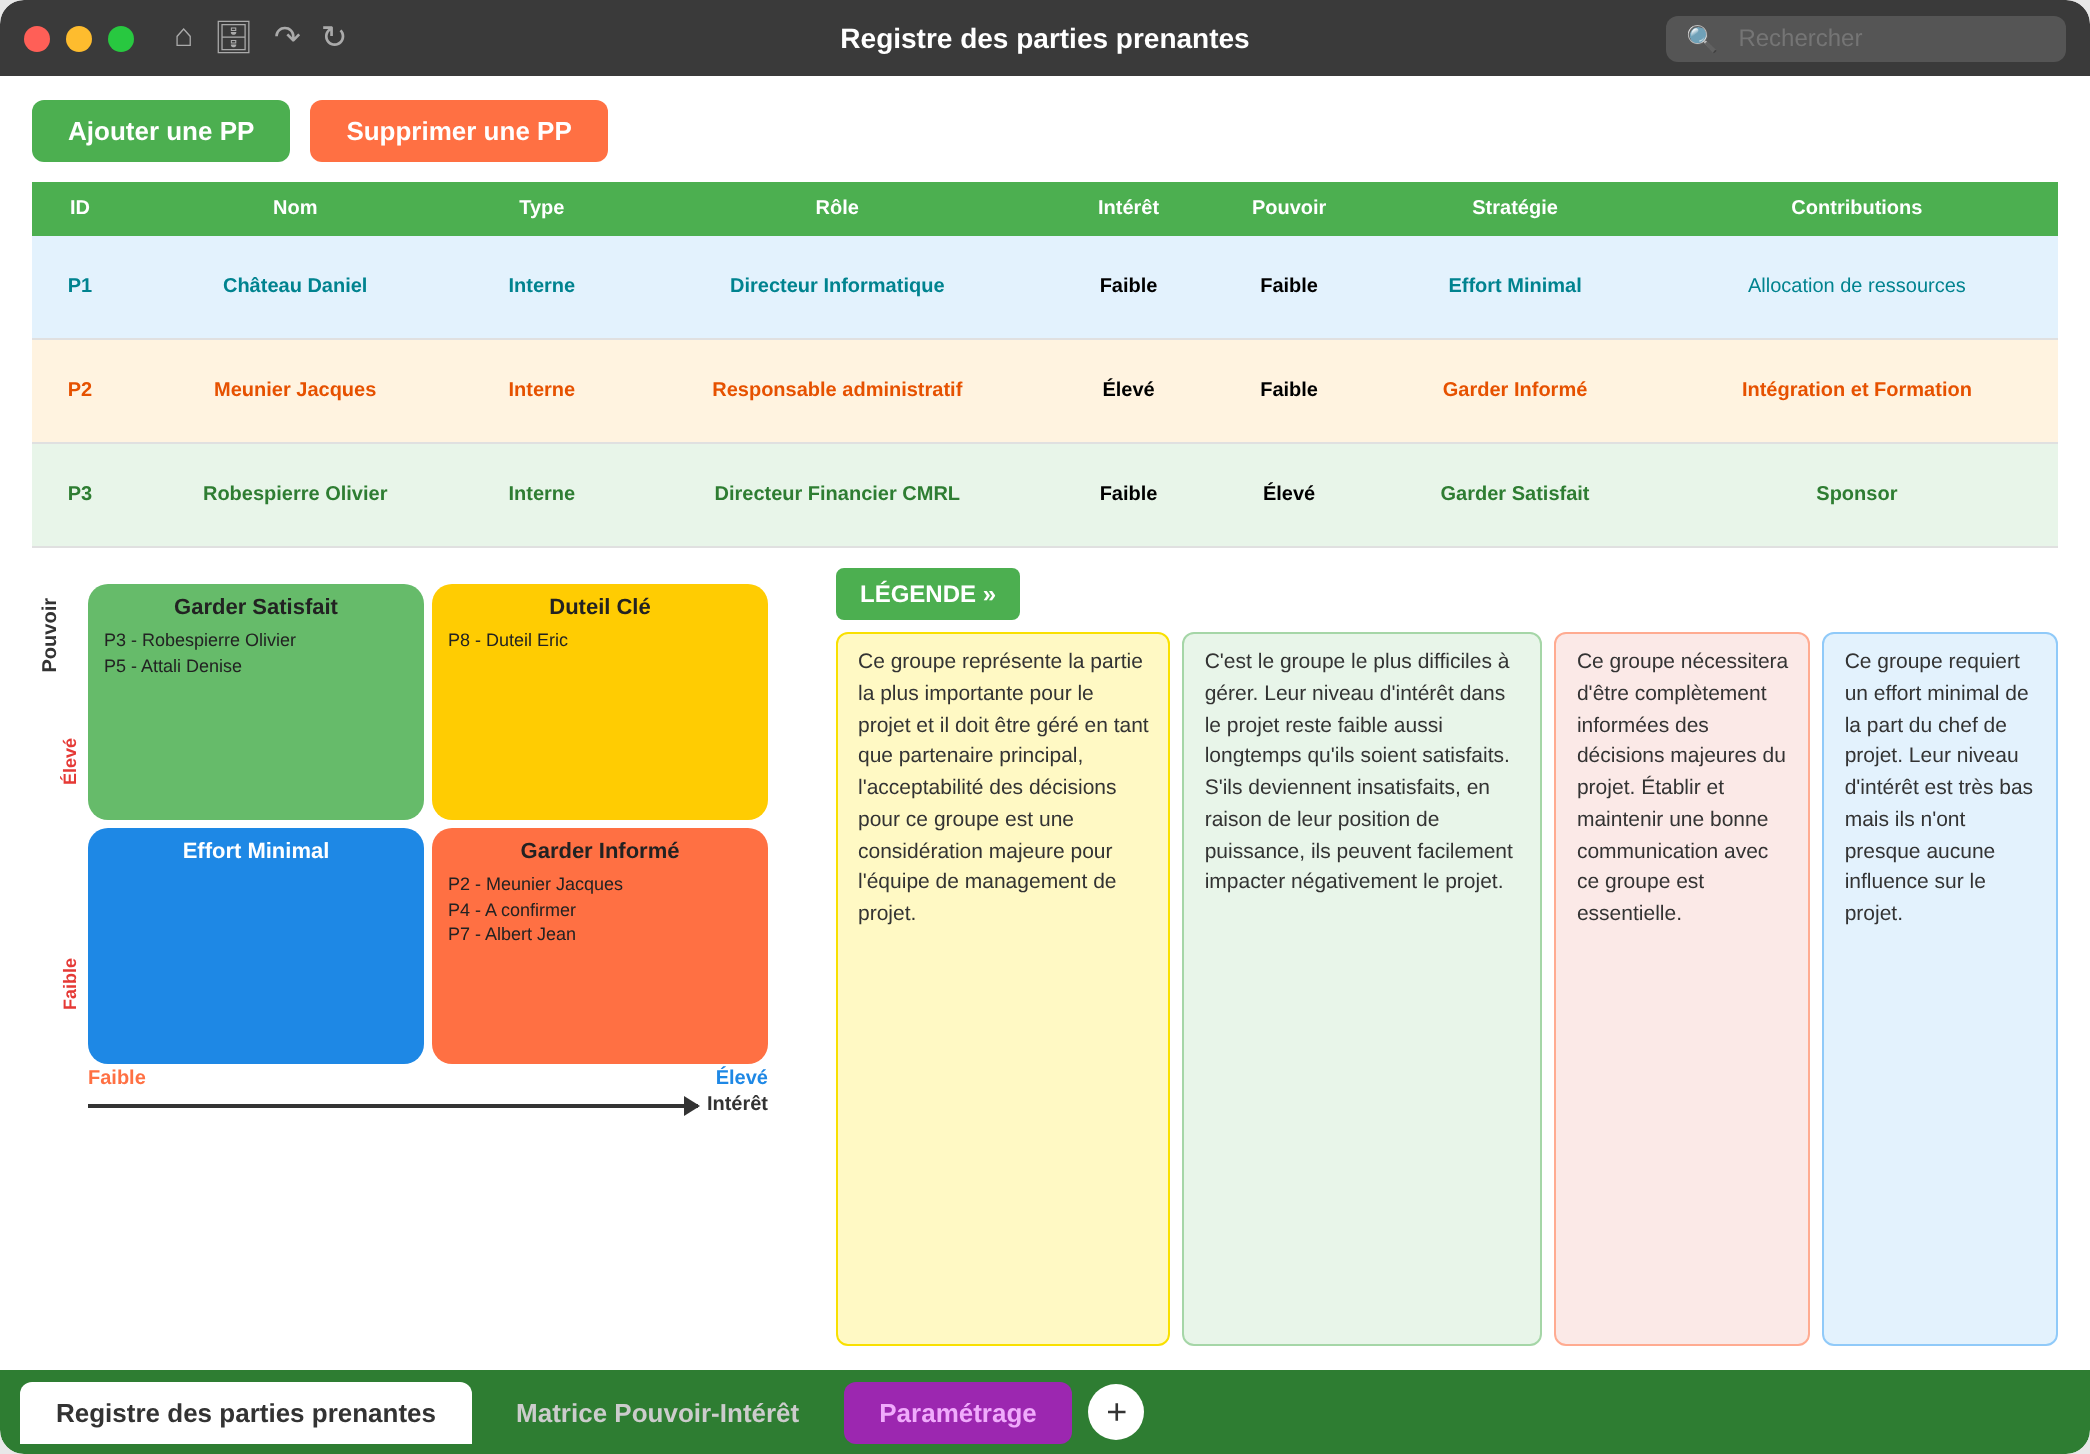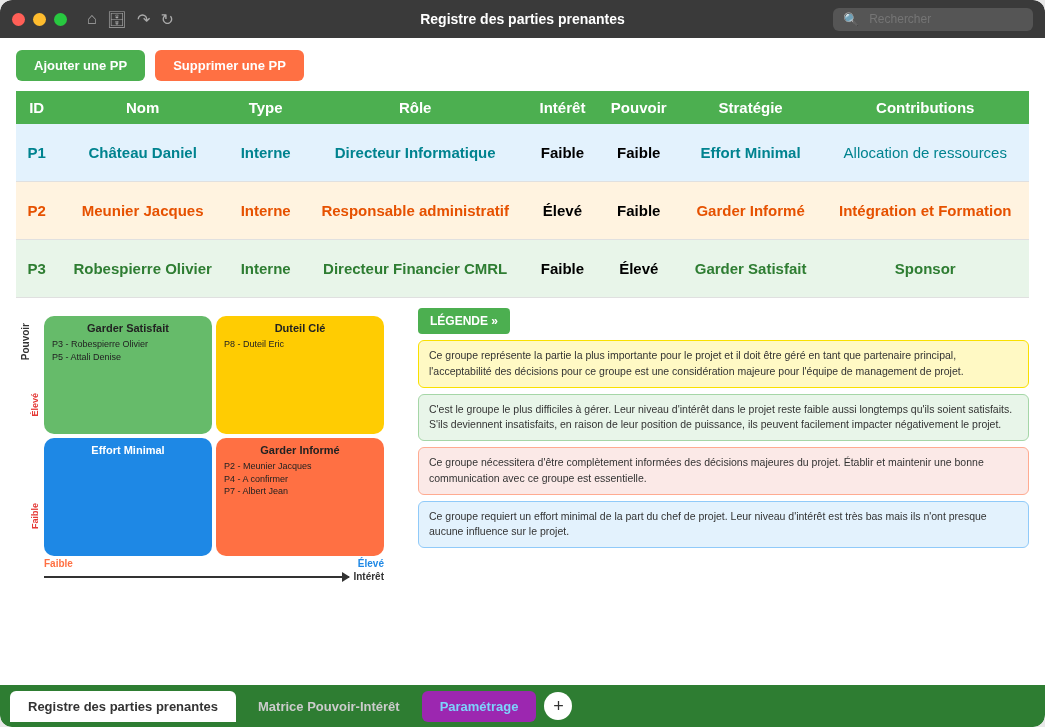--- a/index.html
+++ b/index.html
@@ -116,21 +116,21 @@
       cursor: pointer;
     }
 
     
     .table-container {
       flex-shrink: 0;
     }
     table {
       width: 100%;
       border-collapse: collapse;
-      font-size: 15px;
+      font-size: 10px;
     }
     table thead tr {
       background: #4caf50;
       color: white;
     }
     table thead th {
       padding: 8px 10px;
       text-align: center;
       font-weight: 700;
     }
@@ -274,21 +274,21 @@
     }
     .tab {
       padding: 8px 18px;
       border-radius: 6px 6px 0 0;
       font-size: 13px;
       font-weight: 600;
       cursor: pointer;
     }
     .tab-active { background: white; color: #333; }
     .tab-inactive { color: #ccc; }
-    .tab-purple { background: #9c27b0; color: #7dd3fc; border-radius: 6px; }
+    .tab-purple { background: #9c27b0; color: #f0abfc; border-radius: 6px; }
     .tab-add {
       background: white;
       border-radius: 50%;
       width: 28px;
       height: 28px;
       display: flex;
       align-items: center;
       justify-content: center;
       font-size: 18px;
       color: #333;
@@ -450,21 +450,21 @@
           <span class="lbl-eleve">Élevé</span>
         </div>
         <div class="matrix-arrow-bottom" style="margin-left:28px;width:340px;display:flex;align-items:center;margin-top:2px;">
           <div class="arrow-line"></div>
           <span class="interet-label">Intérêt</span>
         </div>
       </div>
 
       <div class="legend-container">
         <div class="legend-header">LÉGENDE »</div>
-        <div id="legend-items" style="display:flex;flex-direction:column;gap:6px;flex:1;">
+        <div id="legend-items" style="display:flex;flex-direction:row;gap:6px;flex:1;">
             <div class="legend-item legend-yellow">Ce groupe représente la partie la plus importante pour le projet et il doit être géré en tant que partenaire principal, l'acceptabilité des décisions pour ce groupe est une considération majeure pour l'équipe de management de projet.</div>
             <div class="legend-item legend-green">C'est le groupe le plus difficiles à gérer. Leur niveau d'intérêt dans le projet reste faible aussi longtemps qu'ils soient satisfaits. S'ils deviennent insatisfaits, en raison de leur position de puissance, ils peuvent facilement impacter négativement le projet.</div>
             <div class="legend-item legend-orange">Ce groupe nécessitera d'être complètement informées des décisions majeures du projet.
 Établir et maintenir une bonne communication avec ce groupe est essentielle.</div>
             <div class="legend-item legend-blue">Ce groupe requiert un effort minimal de la part du chef de projet. Leur niveau d'intérêt est très bas mais ils n'ont presque aucune influence sur le projet.</div>
           </div>
       </div>
     </div>
   </div>
 

